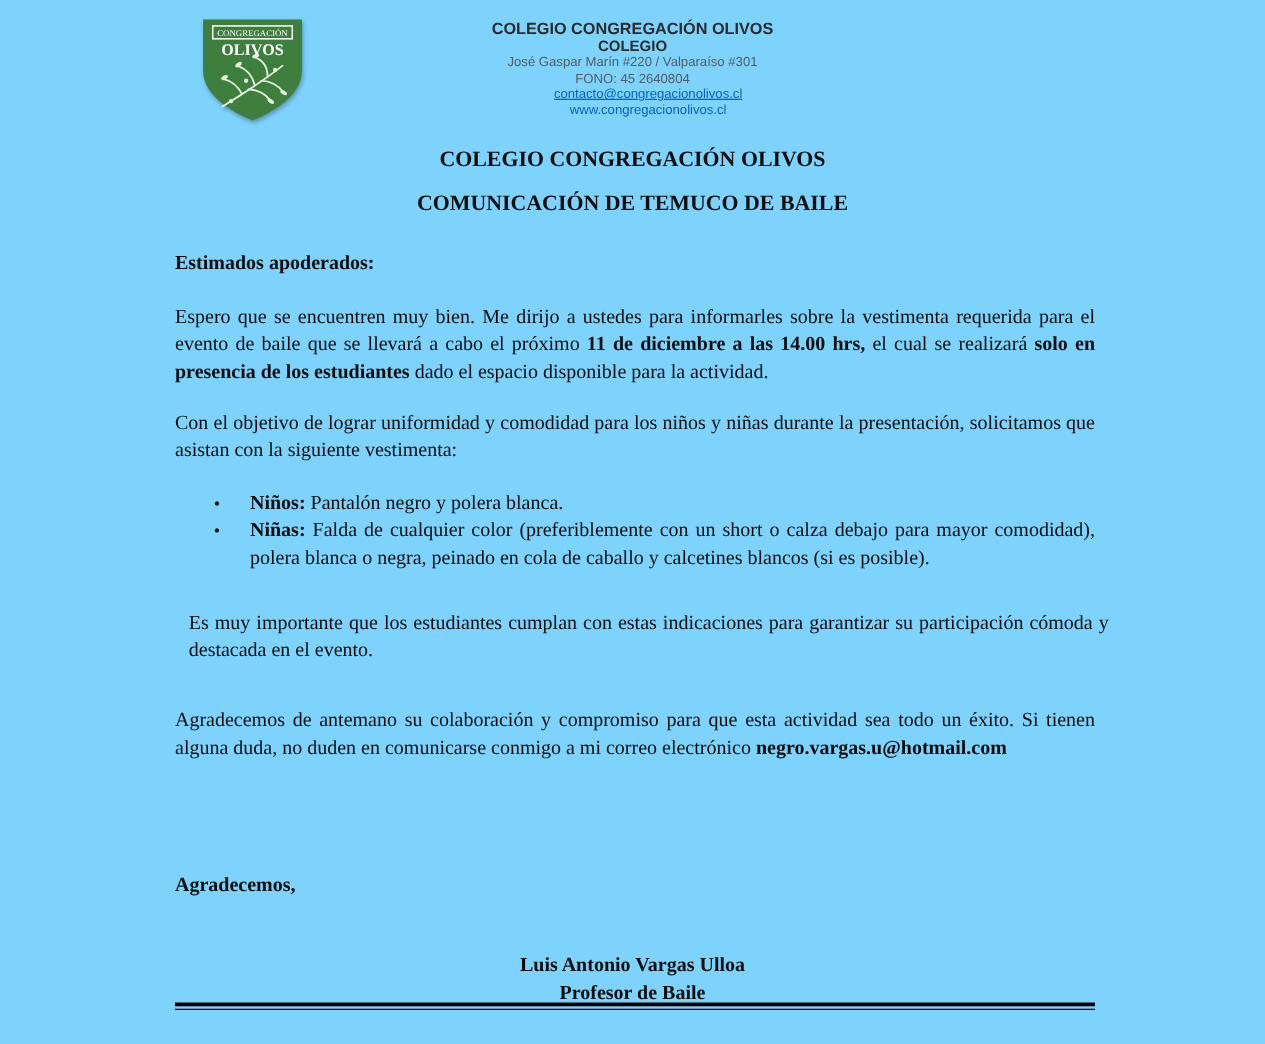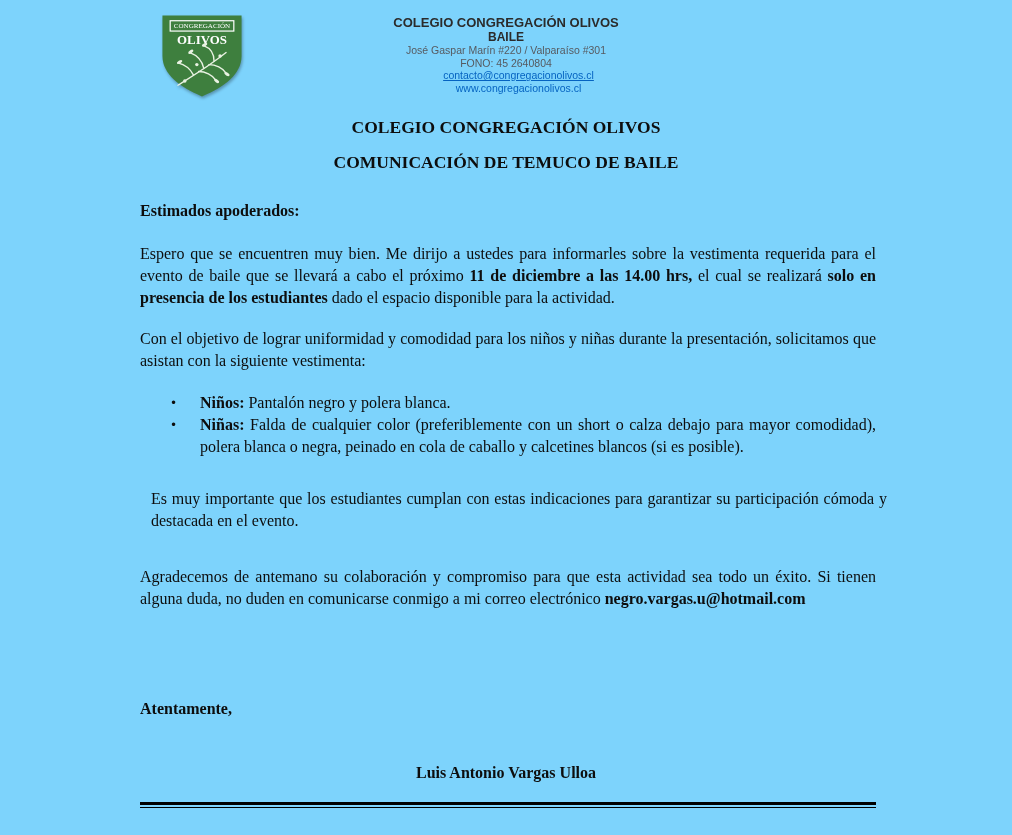--- a/index.html
+++ b/index.html
@@ -106,21 +106,21 @@
       <ellipse cx="67" cy="79" rx="3.4" ry="1.8" transform="rotate(35 67 79)"></ellipse>
       <ellipse cx="79" cy="71" rx="3.4" ry="1.8" transform="rotate(30 79 71)"></ellipse>
       <circle cx="30" cy="79" r="2"></circle>
       <circle cx="44" cy="60" r="2"></circle>
       <circle cx="71" cy="50" r="2"></circle>
     </g>
   </svg>
 
   <div class="letterhead-text">
     <div class="lh-name">COLEGIO CONGREGACIÓN OLIVOS</div>
-    <div class="lh-city">BAILE</div>
+    <div class="lh-city">COLEGIO</div>
     <div class="lh-small">José Gaspar Marín #220 / Valparaíso #301</div>
     <div class="lh-small">FONO: 45 2640804</div>
     <div class="lh-small"><a href="#" class="lh-link underline">contacto@congregacionolivos.cl</a></div>
     <div class="lh-small"><a href="#" class="lh-link">www.congregacionolivos.cl</a></div>
   </div>
 
   <div class="title-main">COLEGIO CONGREGACIÓN OLIVOS</div>
   <div class="title-sub">COMUNICACIÓN DE TEMUCO DE BAILE</div>
 
   <div class="para salutation">Estimados apoderados:</div>
@@ -131,21 +131,22 @@
 
   <ul class="para bullets">
     <li><span class="bullet-marker">•</span><span class="bold">Niños:</span><span> Pantalón negro y polera blanca.</span></li>
     <li><span class="bullet-marker">•</span><span class="bold">Niñas:</span><span> Falda de cualquier color (preferiblemente con un short o calza debajo para mayor comodidad), polera blanca o negra, peinado en cola de caballo y calcetines blancos (si es posible).</span></li>
   </ul>
 
   <p class="para p3 just">Es muy importante que los estudiantes cumplan con estas indicaciones para garantizar su participación cómoda y destacada en el evento.</p>
 
   <p class="para p4 just"><span>Agradecemos de antemano su colaboración y compromiso para que esta actividad sea todo un éxito. Si tienen alguna duda, no duden en comunicarse conmigo a mi correo electrónico </span><span class="bold">negro.vargas.u@hotmail.com</span></p>
 
-  <div class="para closing">Atentamente,</div>
+  <div class="para closing">Agradecemos,</div>
 
   <div class="sig-block">
     <div>Luis Antonio Vargas Ulloa</div>
+    <div>Profesor de Baile</div>
   </div>
 
   <div class="footer-rule"></div>
 
 </div>
 
 </body></html>

